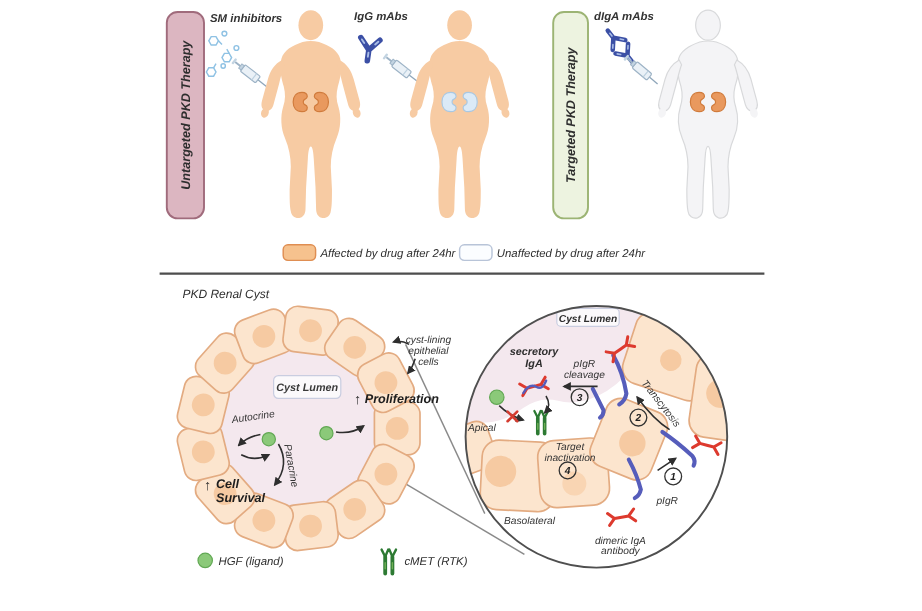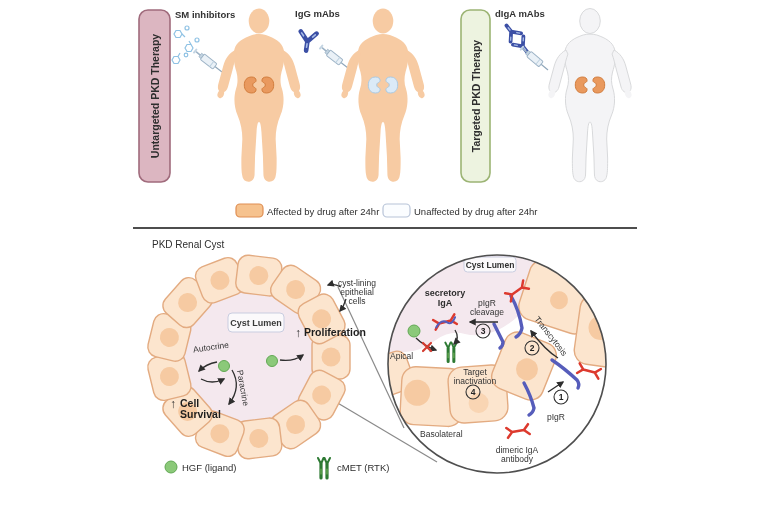--- a/index.html
+++ b/index.html
@@ -1,17 +1,17 @@
 <!DOCTYPE html>
 <html><head>
 <meta charset="utf-8">
 <style>
   html,body{margin:0;padding:0;background:#fff;}
   .stage{position:relative;width:768px;height:509px;background:#ffffff;overflow:hidden;
-         font-family:"Liberation Sans", sans-serif;}
+         font-family:"Liberation Sans", sans-serif;font-style:italic;}
   svg{display:block;}
   text{font-family:"Liberation Sans", sans-serif;fill:#2e2e2e;}
   .lbl{font-size:9.5px;font-weight:600;fill:#333;}
   .small{font-size:8.5px;fill:#333;}
   .bold{font-weight:700;fill:#1d1d1d;}
   .vertlabel{font-size:10.5px;font-weight:700;}
   .badge{fill:#fbf9fb;stroke:#c9cde0;stroke-width:1;}
   .badgetxt{font-size:9px;font-weight:600;fill:#3a3a3a;}
   .cell{fill:#fce5ce;stroke:#e3ab81;stroke-width:1.4;}
   .nuc{fill:#f6caa2;}

